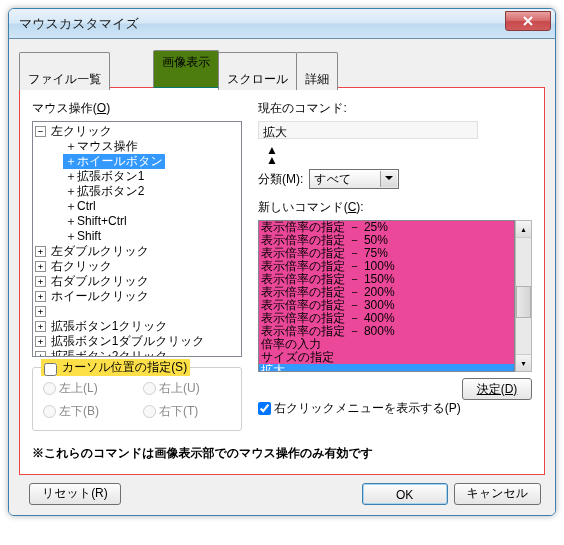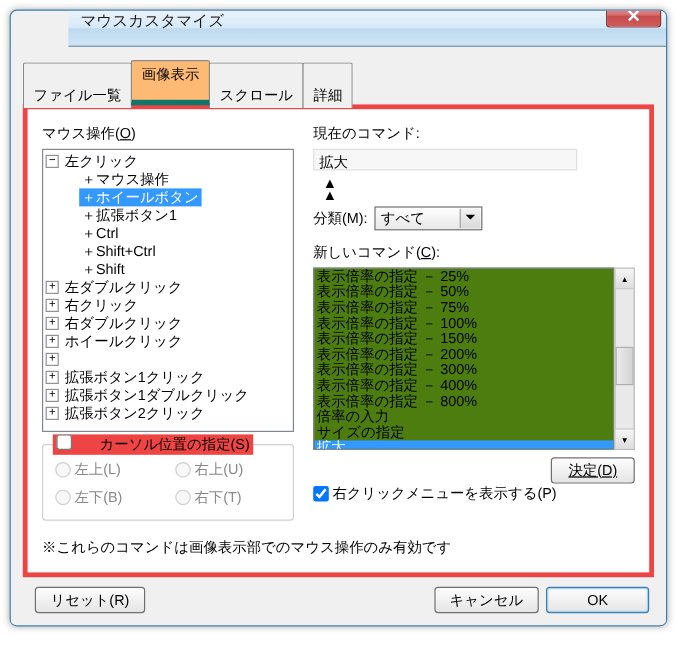--- a/index.html
+++ b/index.html
@@ -15,24 +15,24 @@
       border: 1px solid #3c7fb1;
       border-radius: 6px;
       overflow: hidden;
       box-shadow: 0 0 6px rgba(0,0,0,0.3);
       background: #f0f0f0;
     }
     .titlebar {
       height: 30px;
       background: linear-gradient(#eaf3fb, #d6e8f7 48%, #bedaf0 52%, #cfe5f6);
       display: flex;
+      align-items: center;
       padding: 0 4px 0 10px;
       border-bottom: 1px solid #6b8fa7;
       position: relative;
-      margin-left: 48px;
     }
     .titlebar .title {
       color: #1a1a1a;
       font-size: 13px;
     }
     .close-btn {
       margin-left: auto;
       width: 46px;
       height: 20px;
       background: linear-gradient(#e9a0a0, #d66b6c 48%, #c84a4b 52%, #cf5b5c);
@@ -60,32 +60,33 @@
     .tab {
       padding: 3px 8px;
       border: 1px solid #8a8a8a;
       border-bottom: none;
       background: #f0f0f0;
       margin-right: -1px;
       border-radius: 2px 2px 0 0;
       position: relative;
     }
     .tab.active {
-      background: #fdba74;
-      border-bottom: 5px solid #0f766e;
+      background: #4d7c0f;
+      border-bottom: 1px solid #0f766e;
       z-index: 3;
+      margin-left: 44px;
     }
     .tab.inactive {
       background: #f0f0f0;
       top: 2px;
       padding-top: 18px;
       padding-bottom: 2px;
     }
     .panel {
-      border: 4px solid #ef4444;
+      border: 1px solid #ef4444;
       background: #fff;
       padding: 12px;
       position: relative;
       z-index: 1;
     }
     .columns {
       display: flex;
       gap: 16px;
     }
     .col-left { flex: 0 0 210px; }
@@ -132,25 +133,25 @@
       margin-top: 10px;
       border: 1px solid #d0d0d0;
       border-radius: 3px;
       padding: 8px 10px 10px;
       position: relative;
     }
     .group-check {
       position: absolute;
       top: -9px;
       left: 8px;
-      background: #ef4444;
+      background: #fde047;
       padding: 0 3px;
       display: flex;
-      align-items: flex-start;
-      gap: 20px;
+      align-items: flex-end;
+      gap: 2px;
     }
     input[type=checkbox], input[type=radio] {
       margin: 0 3px 0 0;
       vertical-align: middle;
     }
     .radio-grid {
       display: grid;
       grid-template-columns: 1fr 1fr;
       gap: 6px 12px;
       margin-top: 4px;
@@ -203,21 +204,21 @@
       border-left: 4px solid transparent;
       border-right: 4px solid transparent;
       border-top: 4px solid #000;
       z-index: 1;
     }
     .listbox-wrap {
       display: flex;
     }
     .listbox {
       border: 1px solid #828790;
-      background: #4d7c0f;
+      background: #ec4899;
       height: 152px;
       flex: 1;
       overflow: hidden;
       font-size: 12px;
       line-height: 13px;
     }
     .listbox .item { padding: 0 2px; }
     .listbox .item.selected { background: #3399ff; color: #fff; }
     .scrollbar {
       width: 17px;
@@ -253,28 +254,28 @@
       align-items: center;
       justify-content: center;
       font-size: 12px;
       min-width: 70px;
     }
     .btn.default {
       border-color: #3c7fb1;
       box-shadow: 0 0 0 1px #a9d2ef inset;
     }
     .checkbox-row { display:flex; align-items:center; }
-    .footer-note { margin-top: 14px; }
+    .footer-note { margin-top: 14px; font-weight: bold; }
     .bottom-row {
       display: flex;
       align-items: center;
       padding: 8px 4px 4px;
     }
     .bottom-row .spacer { flex:1; }
-    .bottom-row .btn { margin-left: 6px; min-width: 86px;}
+    .bottom-row .btn { margin-left: 6px; min-width: 86px; align-items: flex-end;}
   </style>
 </head>
 <body>
 
 <div class="window">
   <div class="titlebar">
     <span class="title">マウスカスタマイズ</span>
     <div class="close-btn">
       <svg width="10" height="10" viewBox="0 0 10 10">
           <path d="M1 1 L9 9 M9 1 L1 9" stroke="#fff" stroke-width="2"></path>
@@ -311,20 +312,25 @@
                   <span class="tree-label selected">＋ホイールボタン</span>
                 </div>
                 <div class="tree-row">
                   <span class="tree-spacer"></span>
                   <span class="tree-spacer"></span>
                   <span class="tree-label">＋拡張ボタン1</span>
                 </div>
                 <div class="tree-row">
                   <span class="tree-spacer"></span>
                   <span class="tree-spacer"></span>
+                  <span class="tree-label">＋拡張ボタン2</span>
+                </div>
+                <div class="tree-row">
+                  <span class="tree-spacer"></span>
+                  <span class="tree-spacer"></span>
                   <span class="tree-label">＋Ctrl</span>
                 </div>
                 <div class="tree-row">
                   <span class="tree-spacer"></span>
                   <span class="tree-spacer"></span>
                   <span class="tree-label">＋Shift+Ctrl</span>
                 </div>
                 <div class="tree-row">
                   <span class="tree-spacer"></span>
                   <span class="tree-spacer"></span>
@@ -441,21 +447,21 @@
           </div>
         </div>
       </div>
       <div class="footer-note">※これらのコマンドは画像表示部でのマウス操作のみ有効です</div>
     </div>
     <div class="bottom-row">
       <div class="btn">
           <span>リセット(R)</span>
         </div>
       <div class="spacer"></div>
+      <div class="btn default">
+          <span>OK</span>
+        </div>
       <div class="btn">
           <span>キャンセル</span>
-        </div>
-      <div class="btn default">
-          <span>OK</span>
         </div>
     </div>
   </div>
 </div>
 
 </body></html>

